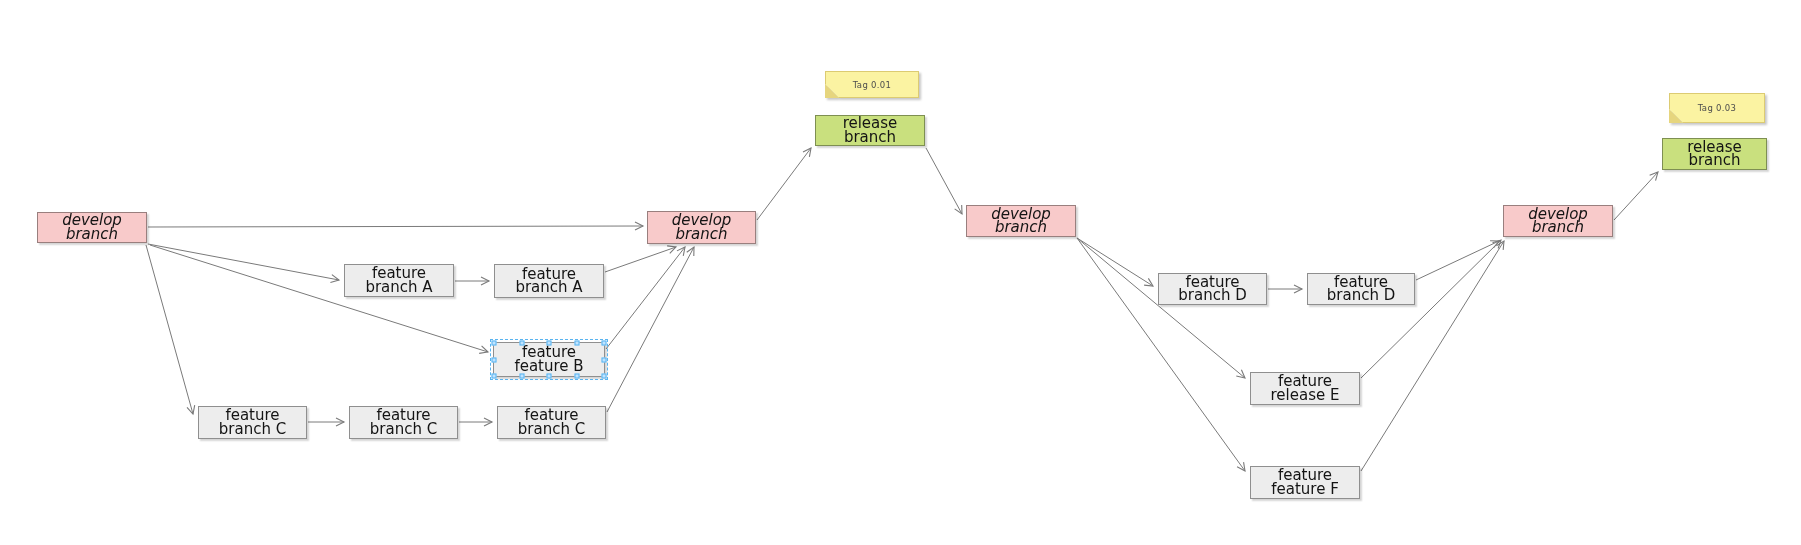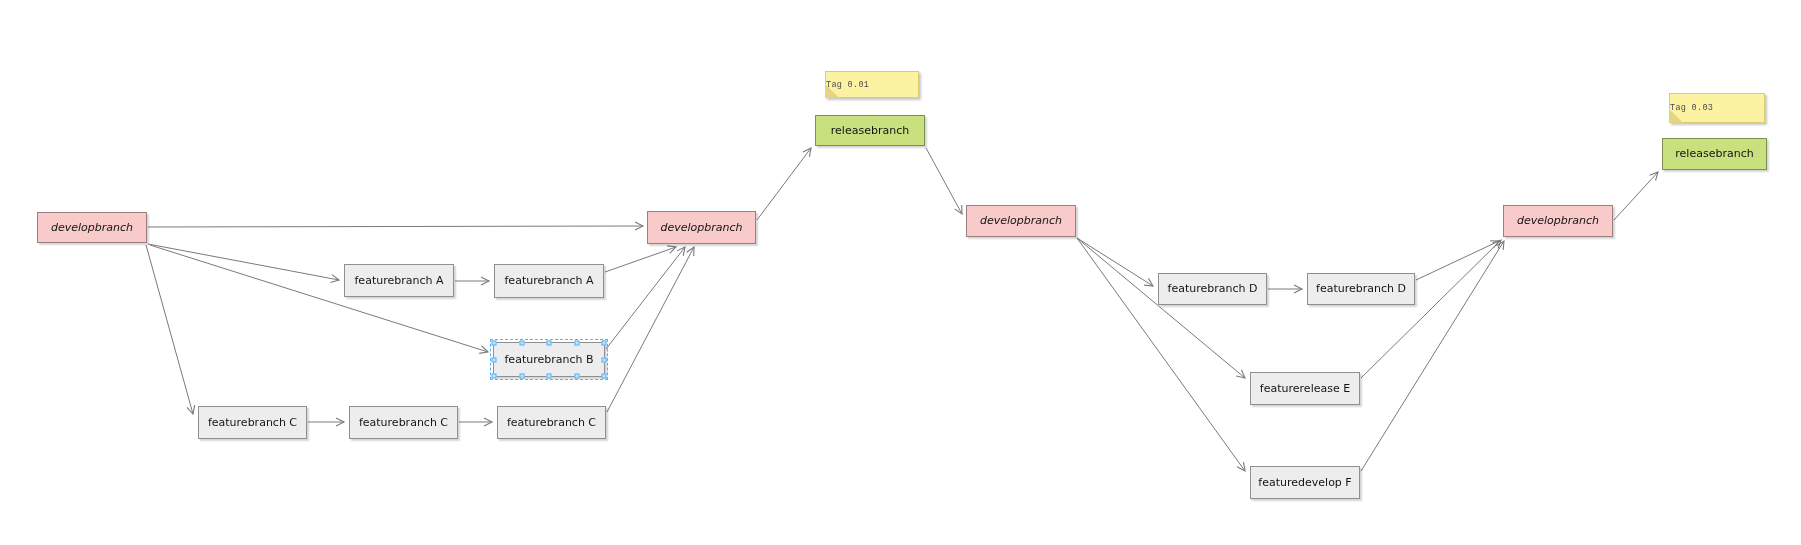--- a/index.html
+++ b/index.html
@@ -5,43 +5,43 @@
   html,body{margin:0;padding:0;background:#ffffff;}
   .canvas{
     position:relative;width:1801px;height:545px;overflow:hidden;
     background:var(--canvas-bg,#fff);
     font-family:"DejaVu Sans","Liberation Sans",sans-serif;
   }
   .edges{position:absolute;left:0;top:0;width:1801px;height:545px;}
   .edges line{stroke:var(--arrow,#7a7a7a);stroke-width:1;}
   .node{
     position:absolute;box-sizing:border-box;
-    display:flex;flex-direction:row;align-items:center;justify-content:center;
-    text-align:center;font-size:11px;line-height:13.5px;color:var(--text,#141414);
+    display:flex;flex-direction:column;align-items:center;justify-content:center;
+    text-align:center;font-size:15px;line-height:13.5px;color:var(--text,#141414);
     border:1px solid var(--feature-stroke,#8f8f8f);
     background:var(--feature-fill,#ededed);
     box-shadow:2px 2px 1.5px rgba(0,0,0,0.16);
     white-space:nowrap;
   }
   .node.develop{background:var(--develop-fill,#f8caca);border-color:var(--develop-stroke,#997f7e);font-style:italic;}
   .node.release{background:var(--release-fill,#c9e07e);border-color:var(--release-stroke,#7e8f52);}
   .node.feature{background:var(--feature-fill,#ededed);border-color:var(--feature-stroke,#8f8f8f);}
   .node.selected{outline:1px dashed var(--selection,#59b4f0);outline-offset:2px;}
   .sel-handle{
     position:absolute;width:5px;height:5px;box-sizing:border-box;
     background:#bfe3ff;border:1px solid var(--selection,#59b4f0);
     transform:translate(-50%,-50%);
   }
   .note{position:absolute;filter:drop-shadow(2px 2px 1px rgba(0,0,0,0.22));}
   .note-body{
     position:absolute;inset:0;box-sizing:border-box;
     background:var(--note-fill,#fbf3a2);border:1px solid var(--note-stroke,#dccb72);
     clip-path:polygon(0 0,100% 0,100% 100%,14px 100%,0 calc(100% - 14px));
-    display:flex;align-items:center;
-    font-size:8.5px;letter-spacing:0.3px;color:var(--note-text,#4d4d4d);font-family:Liberation Mono, monospace;
+    display:flex;align-items:center;justify-content:center;
+    font-size:8.5px;letter-spacing:0.3px;color:var(--note-text,#4d4d4d);
   }
   .note-fold{
     position:absolute;left:0;bottom:0;width:14px;height:14px;
     background:var(--note-fold,#e6d57e);
     clip-path:polygon(0 0,100% 100%,0 100%);
   }
   
   #n-develop1{left:37px;top:212px;width:110px;height:31px;}
   #n-featureA1{left:344px;top:264px;width:110px;height:33px;}
   #n-featureA2{left:494px;top:264px;width:110px;height:34px;}
@@ -106,21 +106,21 @@
     <span>branch A</span>
   </div>
 
   <div class="node feature" id="n-featureA2">
     <span>feature</span>
     <span>branch A</span>
   </div>
 
   <div class="node feature selected" id="n-featureB">
     <span>feature</span>
-    <span>branch B</span>
+    <span>feature B</span>
   <span class="sel-handle" style="left: 0%; top: 0%;"></span>
       <span class="sel-handle" style="left: 25%; top: 0%;"></span>
       <span class="sel-handle" style="left: 50%; top: 0%;"></span>
       <span class="sel-handle" style="left: 75%; top: 0%;"></span>
       <span class="sel-handle" style="left: 100%; top: 0%;"></span>
       <span class="sel-handle" style="left: 100%; top: 50%;"></span>
       <span class="sel-handle" style="left: 100%; top: 100%;"></span>
       <span class="sel-handle" style="left: 75%; top: 100%;"></span>
       <span class="sel-handle" style="left: 50%; top: 100%;"></span>
       <span class="sel-handle" style="left: 25%; top: 100%;"></span>
@@ -175,21 +175,21 @@
     <span>branch D</span>
   </div>
 
   <div class="node feature" id="n-featureE">
     <span>feature</span>
     <span>release E</span>
   </div>
 
   <div class="node feature" id="n-featureF">
     <span>feature</span>
-    <span>develop F</span>
+    <span>feature F</span>
   </div>
 
   <div class="node develop" id="n-develop4">
     <span>develop</span>
     <span>branch</span>
   </div>
 
   <div class="node release" id="n-release2">
     <span>release</span>
     <span>branch</span>

